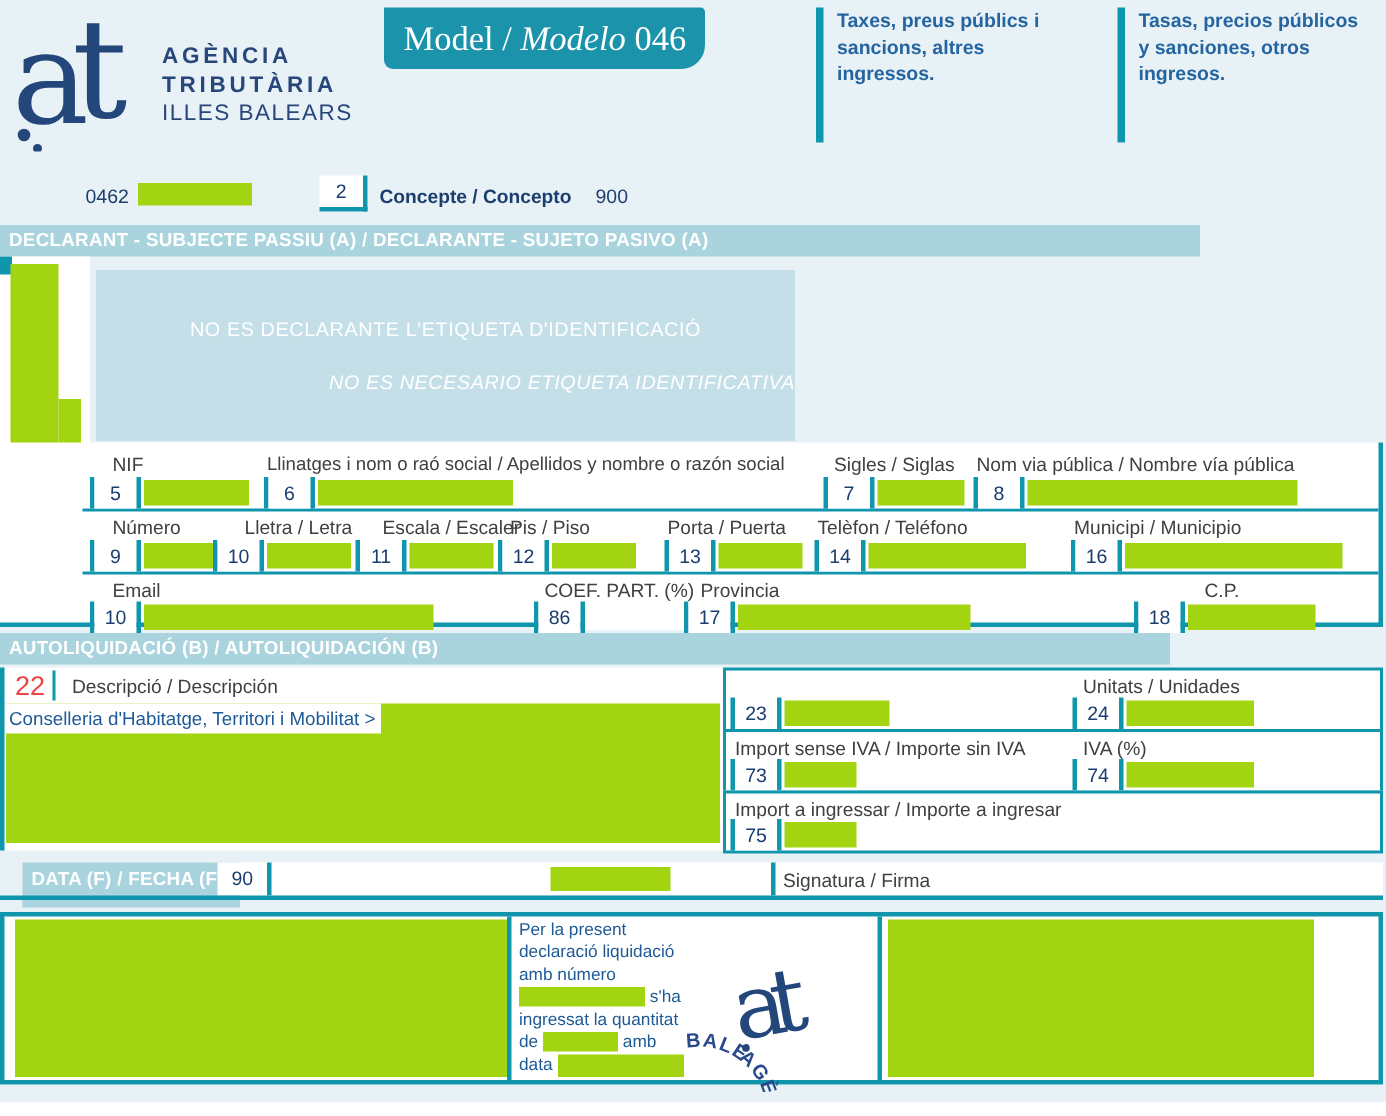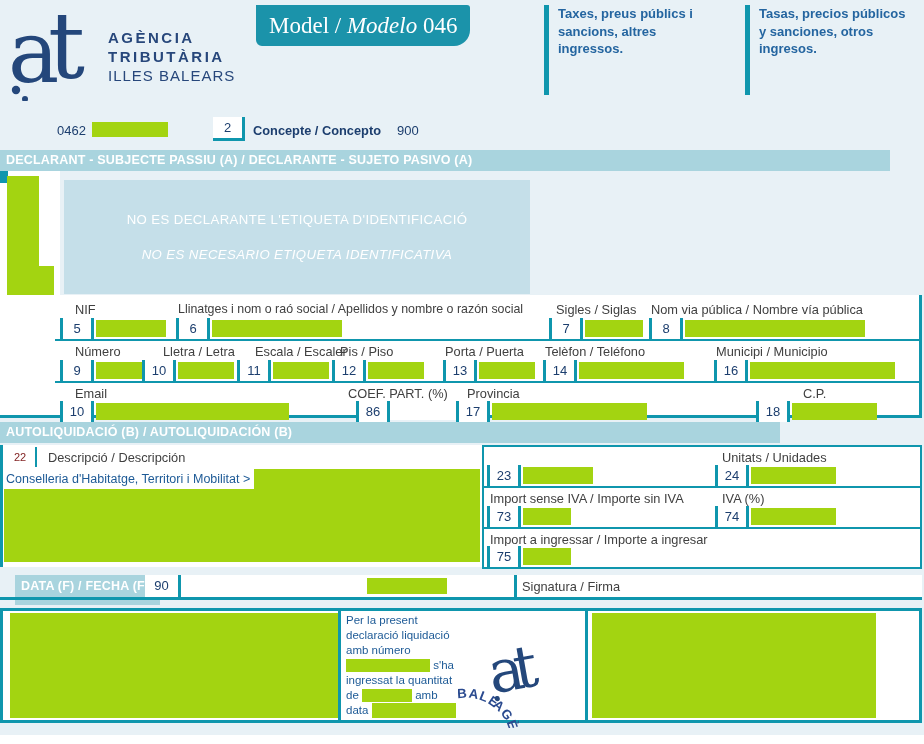--- a/index.html
+++ b/index.html
@@ -12,21 +12,21 @@
   .field{position:absolute;display:flex;align-items:center;height:21px;}
   .bar{width:3px;height:21px;background:#0f96ad;}
   .numbox{width:28px;height:21px;background:#ffffff;color:#1c3e6e;font-size:13px;text-align:center;line-height:21px;font-style:normal;}
   .redact{background:#a3d411;height:17px;}
   .field .redact{margin-left:2px;}
   .redabs{position:absolute;background:#a3d411;}
   .hline{position:absolute;background:#0f96ad;height:2px;}
   .vline{position:absolute;background:#0f96ad;width:3px;}
   .whitebg{position:absolute;background:#ffffff;}
   .etiqueta{position:absolute;left:64px;top:180px;width:466px;height:114px;background:#c5dfe9;color:#ffffff;text-align:center;font-size:13.2px;letter-spacing:.4px;box-sizing:border-box;padding-top:32px;}
-  .etiqueta .l2{font-style:italic;margin-top:20px;}
+  .etiqueta .l2{font-style:italic;margin-top:20px;text-align:right;}
   .modelbox{position:absolute;left:256px;top:5px;width:214px;height:41px;background:#1b93aa;border-radius:0 3px 16px 6px;color:#ffffff;font-family:"Liberation Serif",serif;font-size:23px;line-height:41px;padding-left:13px;box-sizing:border-box;white-space:nowrap;}
   .modelbox .it{font-style:italic;}
   .infonote{position:absolute;top:5px;height:90px;border-left:5px solid #0f96ad;padding-left:9px;font-size:13px;font-weight:bold;color:#2465a0;box-sizing:border-box;line-height:1.35;margin-left:28px;}
   .logotext{position:absolute;left:108px;top:28px;color:#27477b;font-size:15px;line-height:19px;}
   .logotext .w1,.logotext .w2{font-weight:bold;letter-spacing:2.5px;}
   .logotext .w3{letter-spacing:1px;}
   .brow{position:absolute;background:#ffffff;border:2px solid #0f96ad;box-sizing:border-box;}
   .sidecode{position:absolute;left:39px;top:328px;writing-mode:vertical-rl;transform:rotate(180deg);font-size:11px;color:#1c3e6e;letter-spacing:1px;}
   .conselleria{position:absolute;left:4px;top:469px;background:#ffffff;line-height:20px;height:20px;font-size:12.5px;color:#1d5a96;padding:0 4px 0 2px;white-space:nowrap;}
   .ftext{position:absolute;left:346px;top:613px;width:114px;font-size:11.5px;color:#1d5a96;line-height:1.3;}
@@ -54,21 +54,21 @@
 
   <div class="infonote" style="left:516px;width:165px">Taxes, preus públics i sancions, altres ingressos.</div>
   <div class="infonote" style="left:717px;width:170px">Tasas, precios públicos y sanciones, otros ingresos.</div>
 
   <div class="txt" style="left:57px;top:123px">0462</div>
   <div class="redabs" style="left:92px;top:122px;width:76px;height:15px"></div>
   <div class="abs" style="left:213px;top:117px;width:32px;height:24px;background:#ffffff;border-right:3px solid #0f96ad;border-bottom:3px solid #0f96ad;box-sizing:border-box;color:#1c3e6e;font-size:13px;text-align:center;line-height:21px">2</div>
   <div class="lbl dark" style="left:253px;top:123px">Concepte / Concepto</div>
   <div class="txt" style="left:397px;top:123px">900</div>
 
-  <div class="band" style="left:0;top:150px;width:890px">DECLARANT - SUBJECTE PASSIU (A) / DECLARANTE - SUJETO PASIVO (A)</div>
+  <div class="band" style="left:0;top:150px;width:800px">DECLARANT - SUBJECTE PASSIU (A) / DECLARANTE - SUJETO PASIVO (A)</div>
 
   <div class="whitebg" style="left:0;top:171px;width:60px;height:244px"></div>
   <div class="abs" style="left:0;top:171px;width:8px;height:12px;background:#0f96ad"></div>
   <div class="redabs" style="left:7px;top:176px;width:32px;height:224px"></div>
   <div class="redabs" style="left:39px;top:266px;width:15px;height:66px"></div>
   <div class="sidecode">0462</div>
 
   <div class="etiqueta">
     <div>NO ES DECLARANTE L'ETIQUETA D'IDENTIFICACIÓ</div>
     <div class="l2">NO ES NECESARIO ETIQUETA IDENTIFICATIVA</div>
@@ -167,21 +167,21 @@
     </div>
 
   <div class="lbl" style="left:75px;top:386px">Email</div>
   <div class="field" style="left:60px;top:401px">
       <i class="bar"></i>
       <i class="numbox">10</i>
       <i class="bar"></i>
       <s class="redact" style="width:193px"></s>
     </div>
 
-  <div class="lbl" style="left:348px;top:386px">COEF. PART. (%)</div>
+  <div class="lbl" style="left:363px;top:386px">COEF. PART. (%)</div>
   <div class="field" style="left:356px;top:401px">
       <i class="bar"></i>
       <i class="numbox">86</i>
       <i class="bar"></i>
       <s style="width:70px;background:#ffffff;height:17px"></s>
     </div>
 
   <div class="lbl" style="left:467px;top:386px">Provincia</div>
   <div class="field" style="left:456px;top:401px">
       <i class="bar"></i>
@@ -195,21 +195,21 @@
       <i class="bar"></i>
       <i class="numbox">18</i>
       <i class="bar"></i>
       <s class="redact" style="width:85px"></s>
     </div>
 
   <div class="band" style="left:0;top:422px;width:780px">AUTOLIQUIDACIÓ (B) / AUTOLIQUIDACIÓN (B)</div>
 
   <div class="whitebg" style="left:3px;top:445px;width:479px;height:122px"></div>
   <div class="vline" style="left:0;top:445px;height:122px"></div>
-  <div class="abs" style="left:5px;top:447px;width:32px;height:20px;background:#ffffff;border-right:2px solid #0f96ad;box-sizing:border-box;color:#7f1d1d;font-size:11px;text-align:center;line-height:20px">22</div>
+  <div class="abs" style="left:5px;top:447px;width:32px;height:20px;background:#ffffff;border-right:2px solid #0f96ad;box-sizing:border-box;color:#ef4444;font-size:18px;text-align:center;line-height:20px">22</div>
   <div class="lbl" style="left:48px;top:450px">Descripció / Descripción</div>
   <div class="redabs" style="left:4px;top:469px;width:476px;height:93px"></div>
   <div class="conselleria">Conselleria d'Habitatge, Territori i Mobilitat &gt;</div>
 
   <div class="brow" style="left:482px;top:445px;width:440px;height:43px"></div>
   <div class="field" style="left:487px;top:465px">
       <i class="bar"></i>
       <i class="numbox">23</i>
       <i class="bar"></i>
       <s class="redact" style="width:70px"></s>

